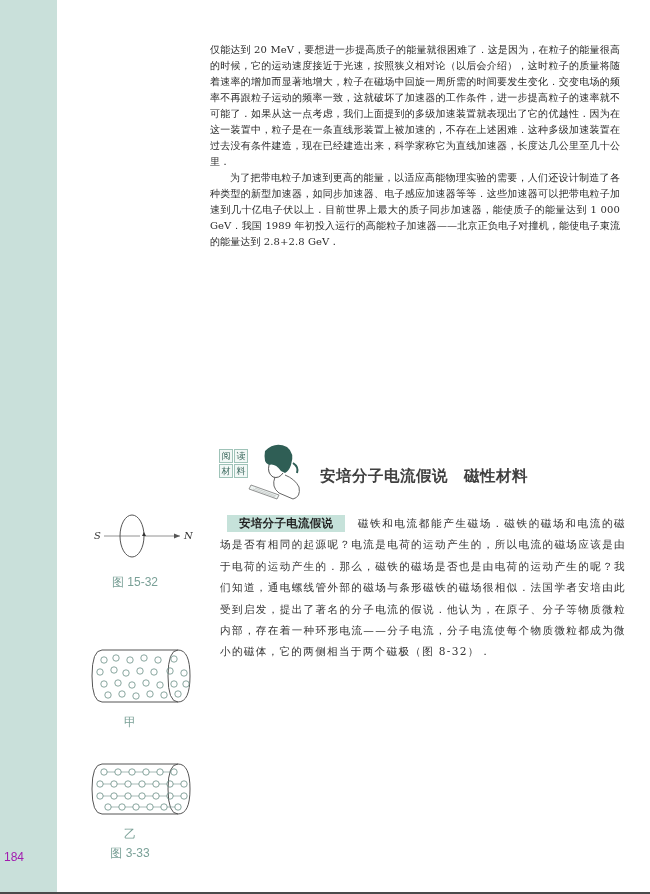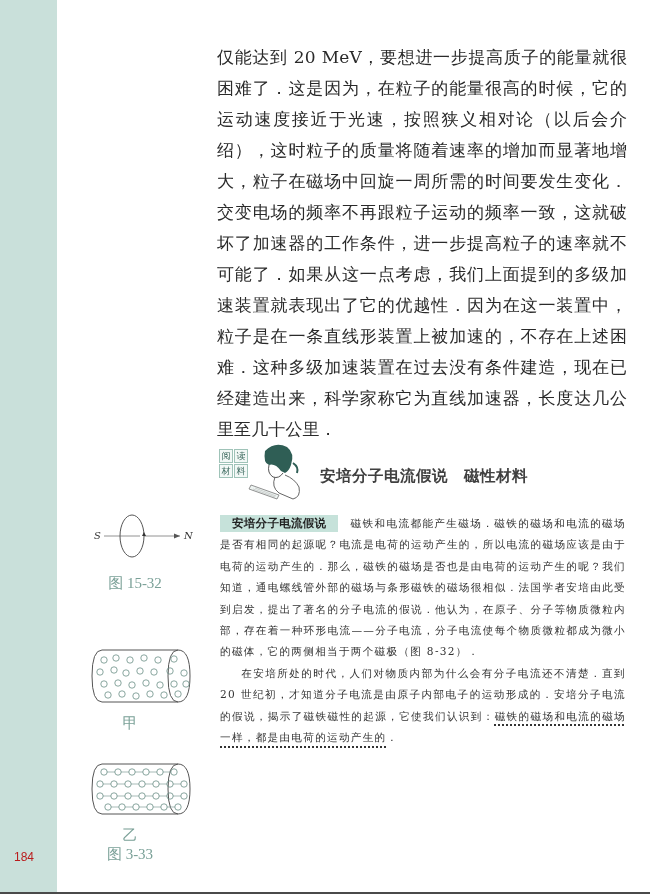--- a/index.html
+++ b/index.html
@@ -7,30 +7,30 @@
     width: 650px; height: 894px; position: relative; overflow: hidden;
     background: #ffffff;
     font-family: "DejaVu Serif", "Liberation Serif", serif;
     color: #2a2a2a;
   }
   .sidebar {
     position: absolute; left: 0; top: 0; width: 57px; height: 892px;
     background: #c9e0da;
   }
   .page-number {
-    position: absolute; left: 14px; top: 850px;
+    position: absolute; left: 4px; top: 850px;
     font-family: "Liberation Sans", "DejaVu Sans", sans-serif;
-    font-size: 12px; color: #b91c1c;
+    font-size: 12px; color: #a21caf;
   }
   .bottom-rule {
     position: absolute; left: 0; top: 892px; width: 650px; height: 2px; background: #4a4a4a;
   }
   .top-para {
-    position: absolute; left: 217px; top: 42px; width: 410px;
-    font-size: 17px; line-height: 31px; letter-spacing: 0.1px;
+    position: absolute; left: 210px; top: 42px; width: 410px;
+    font-size: 10px; line-height: 16px; letter-spacing: 0.1px;
     text-align: justify;
   }
   .top-para p { margin: 0; }
   .indent { text-indent: 2em; }
 
   .reading-badge {
     position: absolute; left: 219px; top: 449px; width: 30px; height: 30px;
   }
   .reading-badge .cell {
     position: absolute; width: 12px; height: 12px; font-size: 9px; line-height: 12px;
@@ -47,45 +47,46 @@
   }
 
   .body2 {
     position: absolute; left: 220px; top: 513px; width: 406px;
     font-size: 10.6px; line-height: 21.4px; letter-spacing: 1.3px; color: #333;
     text-align: justify;
   }
   .body2 p { margin: 0; }
   .subhead {
     display: inline-block; background: #c6e2da; padding: 0 12px 0 12px;
-    margin-right: 12px;
+    margin-left: 7px; margin-right: 12px;
     font-family: "DejaVu Sans", "Liberation Sans", sans-serif;
     font-weight: bold; font-size: 11.5px; color: #1f1f1f; letter-spacing: 0.3px;
     line-height: 17px;
   }
   .dotted {
     text-decoration: underline dotted; text-underline-offset: 5px;
     text-decoration-thickness: 2px;
   }
 
   .fig { position: absolute; }
   .fig-caption {
-    position: absolute; font-size: 15px; color: #7aa097;
-    font-family: Liberation Serif, serif; text-align: center;
+    position: absolute; font-size: 12px; color: #7aa097;
+    font-family: Liberation Sans, sans-serif; text-align: center;
   }
 </style>
 </head>
 <body>
 
 <div class="sidebar"></div>
 <div class="page-number">184</div>
 <div class="bottom-rule"></div>
 
 <div class="top-para">
   <p>仅能达到 20 MeV，要想进一步提高质子的能量就很困难了．这是因为，在粒子的能量很高的时候，它的运动速度接近于光速，按照狭义相对论（以后会介绍），这时粒子的质量将随着速率的增加而显著地增大，粒子在磁场中回旋一周所需的时间要发生变化．交变电场的频率不再跟粒子运动的频率一致，这就破坏了加速器的工作条件，进一步提高粒子的速率就不可能了．如果从这一点考虑，我们上面提到的多级加速装置就表现出了它的优越性．因为在这一装置中，粒子是在一条直线形装置上被加速的，不存在上述困难．这种多级加速装置在过去没有条件建造，现在已经建造出来，科学家称它为直线加速器，长度达几公里至几十公里．</p>
+  <p class="indent">为了把带电粒子加速到更高的能量，以适应高能物理实验的需要，人们还设计制造了各种类型的新型加速器，如同步加速器、电子感应加速器等等．这些加速器可以把带电粒子加速到几十亿电子伏以上．目前世界上最大的质子同步加速器，能使质子的能量达到 1 000 GeV．我国 1989 年初投入运行的高能粒子加速器——北京正负电子对撞机，能使电子束流的能量达到 2.8+2.8 GeV．</p>
 </div>
 
 <div class="reading-badge">
   <span class="cell" style="left:0;top:0">阅</span>
   <span class="cell" style="left:15px;top:0">读</span>
   <span class="cell" style="left:0;top:15px">材</span>
   <span class="cell" style="left:15px;top:15px">料</span>
 </div>
 <svg class="girl-illustration" viewBox="0 0 60 66">
   <path d="M20 10 Q30 0 42 6 Q50 12 46 24 Q44 30 40 32 L36 30 Q30 22 24 24 Q18 22 20 10 Z" fill="#2f5e55"></path>
@@ -93,21 +94,20 @@
   <path d="M30 36 Q26 46 34 52 L48 58 Q56 56 54 46 Q50 38 40 34" fill="none" stroke="#666" stroke-width="1"></path>
   <path d="M48 22 Q54 26 52 32" fill="none" stroke="#2f5e55" stroke-width="2"></path>
   <path d="M4 48 L32 58 L34 54 L6 44 Z" fill="#eef4f2" stroke="#777" stroke-width="0.8"></path>
   <path d="M8 48 L30 56 M10 47 L31 55" stroke="#999" stroke-width="0.4"></path>
 </svg>
 
 <div class="section-title">安培分子电流假说　磁性材料</div>
 
 <div class="body2">
   <p><span class="subhead">安培分子电流假说</span><span>磁铁和电流都能产生磁场．磁铁的磁场和电流的磁场是否有相同的起源呢？电流是电荷的运动产生的，所以电流的磁场应该是由于电荷的运动产生的．那么，磁铁的磁场是否也是由电荷的运动产生的呢？我们知道，通电螺线管外部的磁场与条形磁铁的磁场很相似．法国学者安培由此受到启发，提出了著名的分子电流的假说．他认为，在原子、分子等物质微粒内部，存在着一种环形电流——分子电流，分子电流使每个物质微粒都成为微小的磁体，它的两侧相当于两个磁极（图 8-32）．</span></p>
-  <p class="indent"><span>在安培所处的时代，人们对物质内部为什么会有分子电流还不清楚．直到 20 世纪初，才知道分子电流是由原子内部电子的运动形成的．安培分子电流的假说，揭示了磁铁磁性的起源，它使我们认识到：</span><span class="dotted">磁铁的磁场和电流的磁场一样，都是由电荷的运动产生的</span><span>．</span></p>
 </div>
 
 <svg class="fig" style="left:88px;top:508px" width="110" height="56" viewBox="0 0 110 56">
   <text x="6" y="31" font-size="10" font-style="italic" fill="#333" font-family="DejaVu Serif, serif">S</text>
   <text x="96" y="31" font-size="10" font-style="italic" fill="#333" font-family="DejaVu Serif, serif">N</text>
   <line x1="16" y1="28" x2="52" y2="28" stroke="#777" stroke-width="0.8"></line>
   <ellipse cx="44" cy="28" rx="12" ry="21" fill="none" stroke="#555" stroke-width="1"></ellipse>
   <line x1="56" y1="28" x2="92" y2="28" stroke="#777" stroke-width="0.8"></line>
   <path d="M92 28 L86 25.5 L86 30.5 Z" fill="#555"></path>
   <path d="M56 24 L54 28 L58 28 Z" fill="#333"></path>

